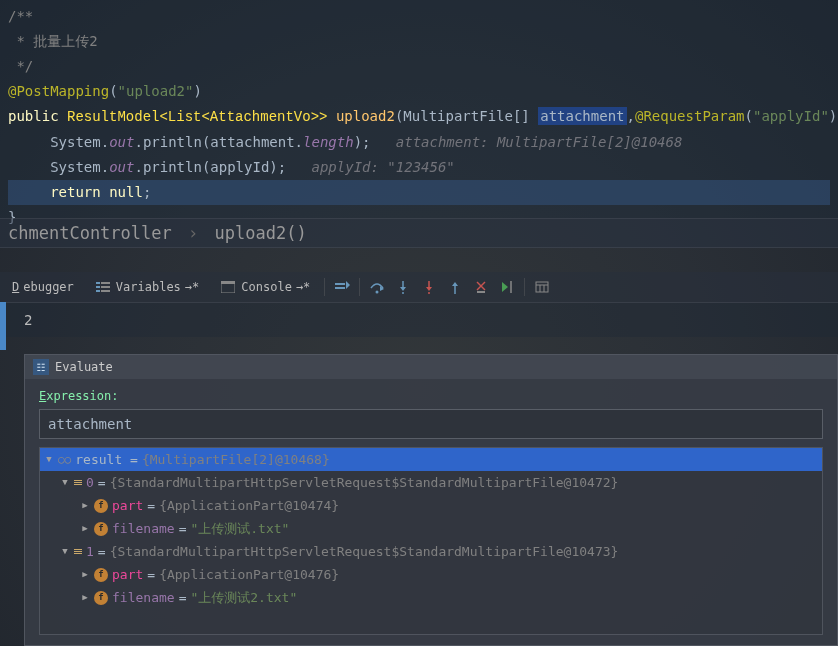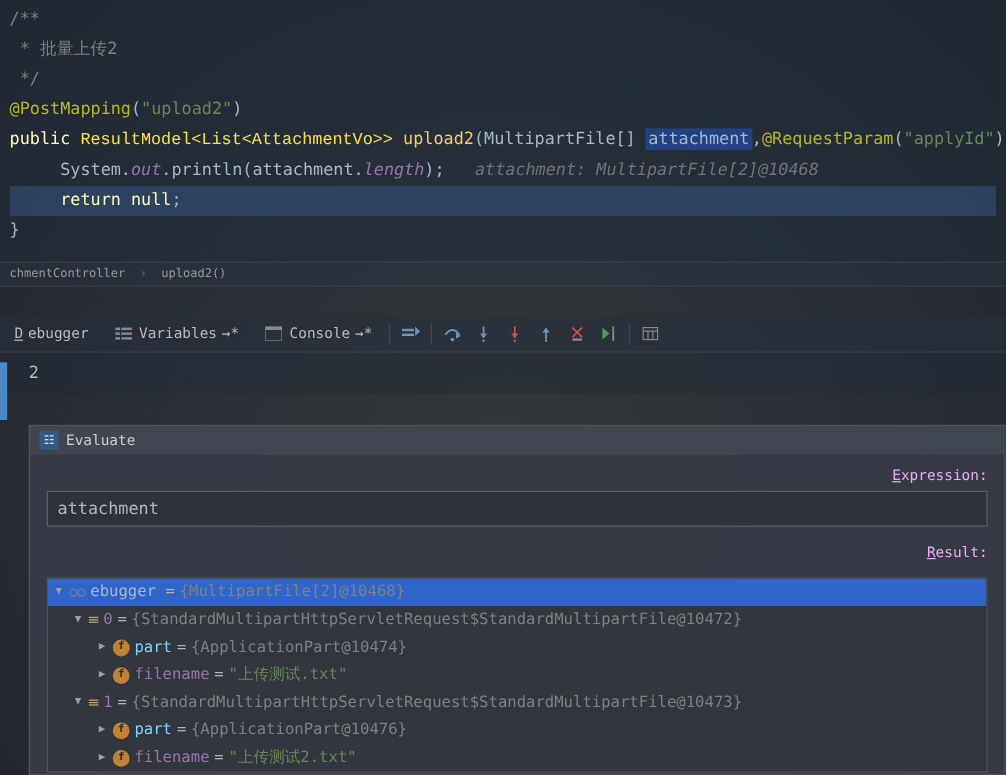--- a/index.html
+++ b/index.html
@@ -39,21 +39,21 @@
 .static-field { color: #9876aa; font-style: italic; }
 .param-anno { color: #bbb529; }
 .inline-hint { color: #72737a; font-style: italic; }
 .highlighted { background: #214283; padding: 1px 2px; }
 .current-line { background: rgba(50,80,120,0.6); display: block; }
 .breadcrumb {
   position: relative;
   z-index: 1;
   background: rgba(40,50,65,0.5);
   padding: 4px 8px;
-  font-size: 10px;
+  font-size: 17px;
   color: #999;
   border-top: 1px solid rgba(80,85,95,0.4);
   border-bottom: 1px solid rgba(80,85,95,0.4);
 }
 .breadcrumb .sep { margin: 0 6px; color: #666; }
 .debug-toolbar {
   position: relative;
   z-index: 1;
   display: flex;
   align-items: center;
@@ -110,21 +110,21 @@
 .dlg-title .icon-box {
   width: 16px; height: 16px;
   background: #365880;
   display: inline-flex;
   align-items: center;
   justify-content: center;
   font-size: 10px;
   color: #cde0f0;
 }
 .dlg-body { padding: 10px 14px; flex: 1; display: flex; flex-direction: column; font-size: 12px; }
-.dlg-label { color: #f0abfc; margin-bottom: 6px; text-align: right; }
+.dlg-label { color: #86efac; margin-bottom: 6px; }
 .dlg-label .u { text-decoration: underline; }
 .expr-input {
   border: 1px solid rgba(100,105,115,0.8);
   background: rgba(45,50,58,0.8);
   padding: 6px 8px;
   font-family: inherit;
   font-size: 14px;
   color: #a9b7c6;
   width: 100%;
   outline: none;
@@ -173,36 +173,37 @@
   border-radius: 50%;
   background: #c28135;
   display: inline-flex;
   align-items: center;
   justify-content: center;
   font-size: 9px;
   color: #2b2b2b;
   font-weight: bold;
 }
 .var-name { color: #9876aa; }
-.var-name.red { color: #7dd3fc; }
+.var-name.red { color: #ec4899; }
 .gray { color: #808080; }
 .str-val { color: #6a8759; }
 </style>
 </head>
 <body>
 
 <div class="bg-overlay"></div>
 
 <div class="editor">
   <div class="line comment">/**</div>
   <div class="line comment"> * 批量上传2</div>
   <div class="line comment"> */</div>
   <div class="line"><span class="annotation">@PostMapping</span><span>(</span><span class="string">"upload2"</span><span>)</span></div>
   <div class="line"><span class="keyword">public</span><span> </span><span class="type">ResultModel&lt;List&lt;AttachmentVo&gt;&gt;</span><span> </span><span class="method-name">upload2</span><span>(MultipartFile[] </span><span class="highlighted">attachment</span><span>,</span><span class="param-anno">@RequestParam</span><span>(</span><span class="string">"applyId"</span><span>) Strin</span></div>
   <div class="line"><span>     </span><span>System.</span><span class="static-field">out</span><span>.println(attachment.</span><span class="static-field">length</span><span>);</span><span>   </span><span class="inline-hint">attachment: MultipartFile[2]@10468</span></div>
+  <div class="line"><span>     </span><span>System.</span><span class="static-field">out</span><span>.println(applyId);</span><span>   </span><span class="inline-hint">applyId: "123456"</span></div>
   <div class="line current-line"><span>     </span><span class="keyword">return </span><span class="keyword">null</span><span>;</span></div>
   <div class="line">}</div>
 </div>
 
 <div class="breadcrumb">
   <span>chmentController</span>
   <span class="sep">›</span>
   <span>upload2()</span>
 </div>
 
@@ -303,26 +304,25 @@
 </div>
 
 <div class="evaluate-dialog">
   <div class="dlg-title">
     <span class="icon-box">☷</span>
     <span>Evaluate</span>
   </div>
   <div class="dlg-body">
     <div class="dlg-label"><span class="u">E</span><span>xpression:</span></div>
     <input class="expr-input" value="attachment" style="">
-    <div class="dlg-label" style="margin-top:14px;"><span class="u">R</span><span>esult:</span></div>
     <div class="result-tree">
       <div class="tree-row selected">
         <span class="arrow">▼</span>
         <span class="oo">○○</span>
-        <span>ebugger = </span>
+        <span>result = </span>
           <span class="gray">{MultipartFile[2]@10468}</span>
       </div>
       <div class="tree-row indent1">
         <span class="arrow">▼</span>
         <span class="idx-badge">
             <span class="bars">
               <span></span>
               <span></span>
               <span></span>
             </span>

